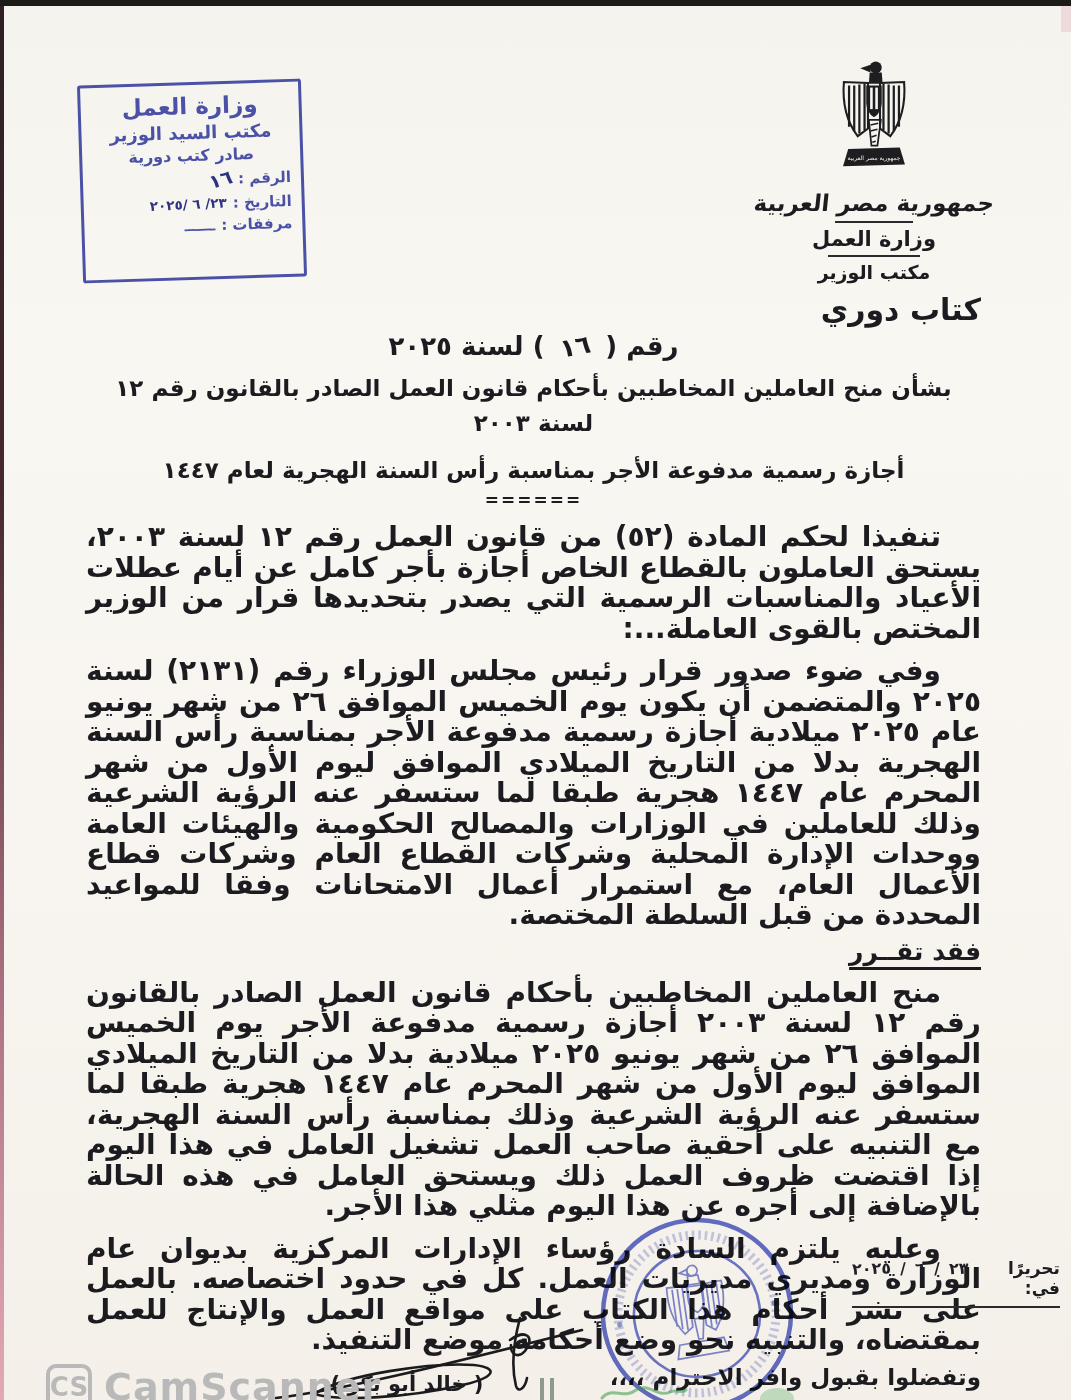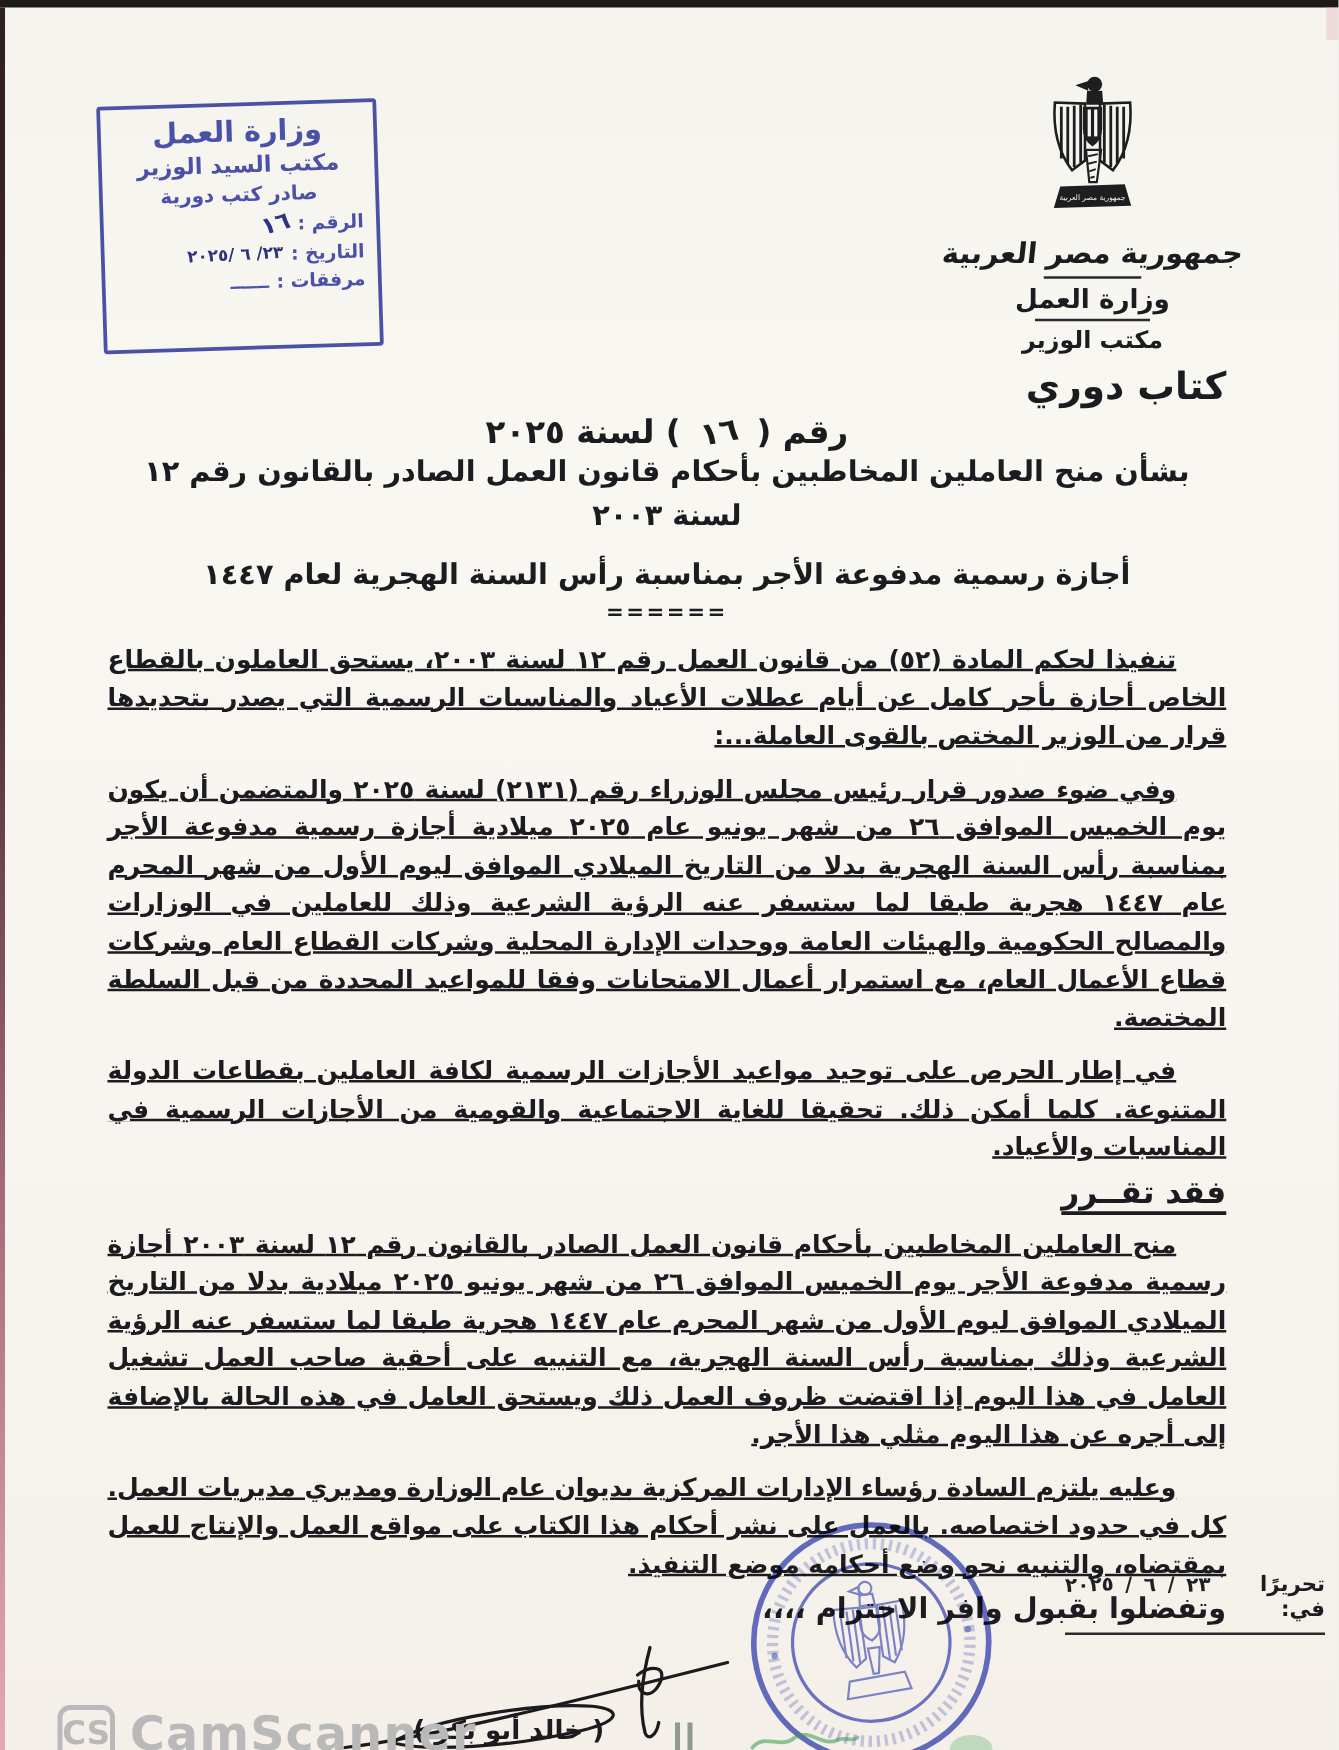--- a/index.html
+++ b/index.html
@@ -39,23 +39,23 @@
   .lh-line{width:78px;height:2px;background:#2a2a2c;margin:5px auto 4px;}
   .ministry{font-size:21px;font-weight:bold;letter-spacing:2px;}
   .lh-line2{width:92px;height:2px;background:#2a2a2c;margin:4px auto 4px;}
   .office{font-size:19px;font-weight:bold;letter-spacing:2px;}
 
   
   .main-flow{position:absolute;top:292px;right:90px;left:86px;}
   .doc-type{text-align:right;font-size:30px;font-weight:bold;}
   .doc-number{text-align:center;font-size:26px;font-weight:bold;margin-top:4px;}
   .doc-number .hand-num2{display:inline-block;transform:rotate(-10deg);font-size:25px;padding:0 6px;}
-  .subject{text-align:center;font-size:23px;font-weight:bold;line-height:35px;margin-top:0;}
+  .subject{text-align:center;font-size:23px;font-weight:bold;line-height:35px;margin-top:10px;}
   .divider{text-align:center;font-size:17px;font-weight:bold;letter-spacing:2px;margin:2px 0 10px;}
-  .para{font-size:20px;font-weight:bold;line-height:30.5px;text-align:justify;text-indent:40px;margin:12px 0 3px;text-decoration:underline;}
+  .para{font-size:28px;font-weight:bold;line-height:30.5px;text-align:justify;text-indent:40px;margin:12px 0 3px;}
   .decision-heading{text-align:right;font-size:25px;font-weight:bold;margin:6px 0 6px;
     text-decoration:underline;text-decoration-thickness:2.5px;text-underline-offset:7px;}
   .closing{text-align:right;font-size:23px;font-weight:bold;margin-top:8px;}
   .date-line-wrap{position:absolute;left:852px;top:1258px;width:208px;}
   .dl{display:flex;align-items:baseline;gap:9px;font-size:17px;font-weight:bold;
       border-bottom:2px solid #2a2a2e;padding-bottom:8px;}
   .dl .hand{color:#1f1f26;font-size:16px;transform:rotate(-2deg);}
   .signer-title1{position:absolute;left:250px;top:1256px;width:300px;text-align:center;
     font-size:22px;font-weight:bold;}
   .signer-title2{position:absolute;left:250px;top:1291px;width:300px;text-align:center;
@@ -147,21 +147,20 @@
       <span>رقم (</span>
       <span class="hand-num2">١٦</span>
       <span>) لسنة ٢٠٢٥</span>
     </div>
     <div class="subject">بشأن منح العاملين المخاطبين بأحكام قانون العمل الصادر بالقانون رقم ١٢ لسنة ٢٠٠٣</div>
     <div class="subject" style="margin-top:12px;">أجازة رسمية مدفوعة الأجر بمناسبة رأس السنة الهجرية لعام ١٤٤٧</div>
     <div class="divider">======</div>
 
     <p class="para">تنفيذا لحكم المادة (٥٢) من قانون العمل رقم ١٢ لسنة ٢٠٠٣، يستحق العاملون بالقطاع الخاص أجازة بأجر كامل عن أيام عطلات الأعياد والمناسبات الرسمية التي يصدر بتحديدها قرار من الوزير المختص بالقوى العاملة...:</p>
     <p class="para">وفي ضوء صدور قرار رئيس مجلس الوزراء رقم (٢١٣١) لسنة ٢٠٢٥ والمتضمن أن يكون يوم الخميس الموافق ٢٦ من شهر يونيو عام ٢٠٢٥ ميلادية أجازة رسمية مدفوعة الأجر بمناسبة رأس السنة الهجرية بدلا من التاريخ الميلادي الموافق ليوم الأول من شهر المحرم عام ١٤٤٧ هجرية طبقا لما ستسفر عنه الرؤية الشرعية وذلك للعاملين في الوزارات والمصالح الحكومية والهيئات العامة ووحدات الإدارة المحلية وشركات القطاع العام وشركات قطاع الأعمال العام، مع استمرار أعمال الامتحانات وفقا للمواعيد المحددة من قبل السلطة المختصة.</p>
-    <p class="para">في إطار الحرص على توحيد مواعيد الأجازات الرسمية لكافة العاملين بقطاعات الدولة المتنوعة. كلما أمكن ذلك. تحقيقا للغاية الاجتماعية والقومية من الأجازات الرسمية في المناسبات والأعياد.</p>
     <div class="decision-heading">فقد تقــرر</div>
     <p class="para">منح العاملين المخاطبين بأحكام قانون العمل الصادر بالقانون رقم ١٢ لسنة ٢٠٠٣ أجازة رسمية مدفوعة الأجر يوم الخميس الموافق ٢٦ من شهر يونيو ٢٠٢٥ ميلادية بدلا من التاريخ الميلادي الموافق ليوم الأول من شهر المحرم عام ١٤٤٧ هجرية طبقا لما ستسفر عنه الرؤية الشرعية وذلك بمناسبة رأس السنة الهجرية، مع التنبيه على أحقية صاحب العمل تشغيل العامل في هذا اليوم إذا اقتضت ظروف العمل ذلك ويستحق العامل في هذه الحالة بالإضافة إلى أجره عن هذا اليوم مثلي هذا الأجر.</p>
     <p class="para">وعليه يلتزم السادة رؤساء الإدارات المركزية بديوان عام الوزارة ومديري مديريات العمل. كل في حدود اختصاصه. بالعمل على نشر أحكام هذا الكتاب على مواقع العمل والإنتاج للعمل بمقتضاه، والتنبيه نحو وضع أحكامه موضع التنفيذ.</p>
     <div class="closing">وتفضلوا بقبول وافر الاحترام ،،،،</div>
   </div>
 
   <div class="date-line-wrap">
     <div class="dl">
       <span>تحريرًا في:</span>
       <span class="hand">٢٣</span>

